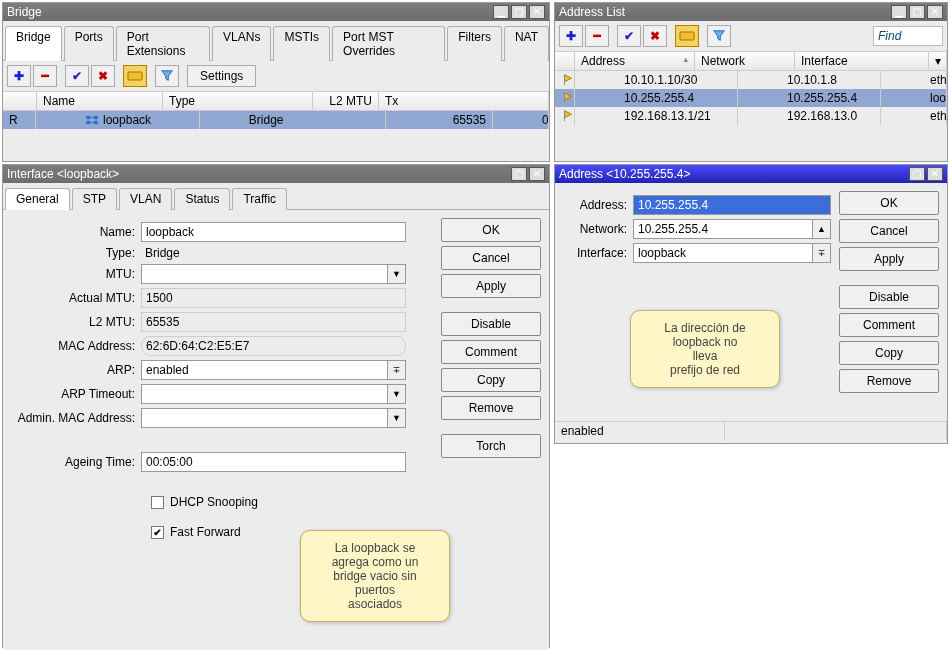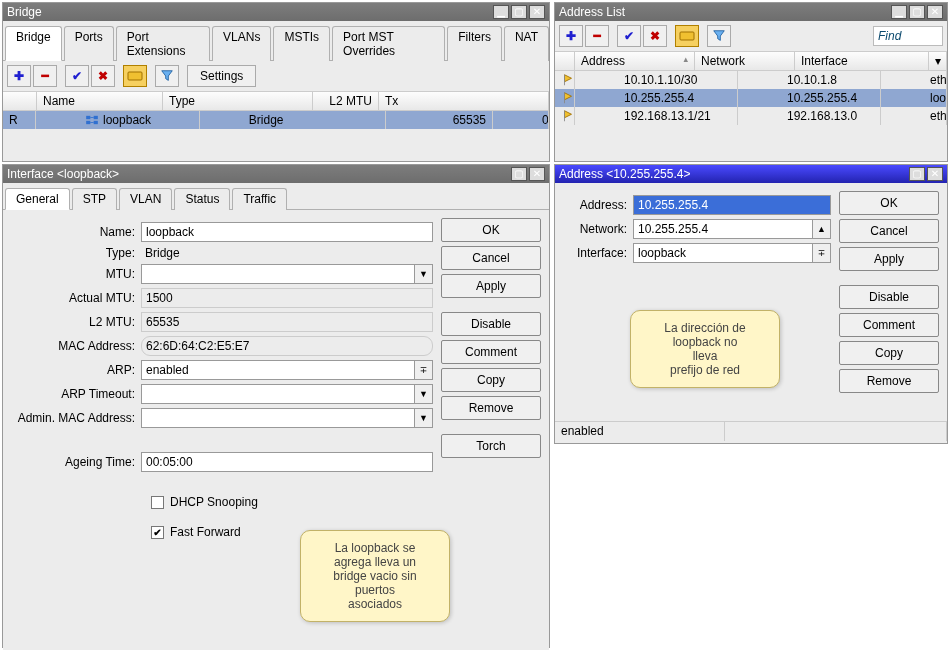--- a/index.html
+++ b/index.html
@@ -200,21 +200,21 @@
       <div class="winbtn">✕</div>
     </div>
   </div>
   <div class="tabs" style="background:#ececec;">
     <div class="tab active">General</div>
     <div class="tab">STP</div>
     <div class="tab">VLAN</div>
     <div class="tab">Status</div>
     <div class="tab">Traffic</div>
   </div>
-  <div class="dlg-body" style="height:440px;">
+  <div class="dlg-body" style="height:440px;gap:27px;">
     <div class="form-col">
       <div class="frow">
           <div class="flabel">Name:</div>
           <div class="finput">loopback</div>
         </div>
       <div class="frow">
           <div class="flabel">Type:</div>
           <div style="flex:1; padding:0 4px;">Bridge</div>
         </div>
       <div class="frow">
@@ -275,21 +275,21 @@
       <div class="btn">Copy</div>
       <div class="btn">Remove</div>
       <div style="height:6px;"></div>
       <div class="btn">Torch</div>
     </div>
   </div>
 </div>
 
 <div class="balloon" style="left:300px; top:530px; width:150px;">
   <span style="white-space:pre-line;">La loopback se
-agrega lleva un
+agrega como un
 bridge vacio sin
 puertos asociados</span>
 </div>
 
 <div class="window" style="left:554px; top:164px; width:394px; height:280px;">
   <div class="titlebar titlebar-active">
     <span>Address &lt;10.255.255.4&gt;</span>
     <div class="winbtns">
       <div class="winbtn">▢</div>
       <div class="winbtn">✕</div>

